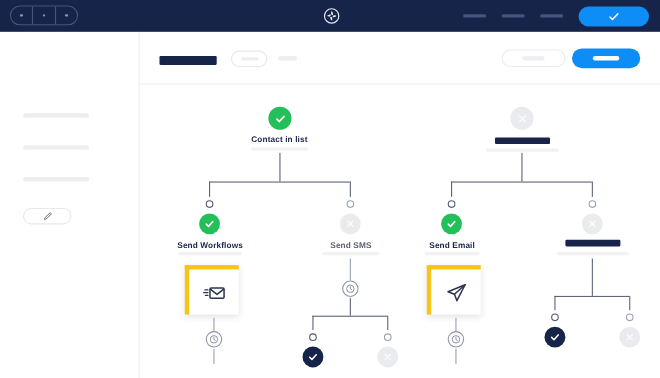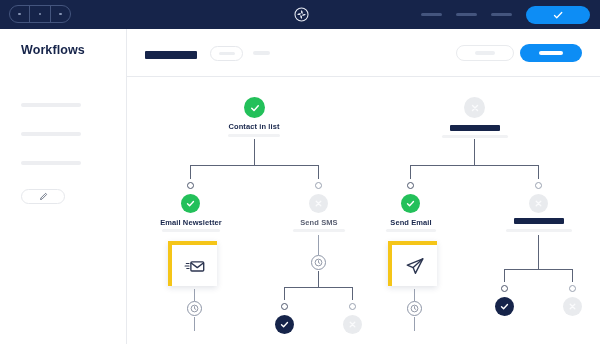--- a/index.html
+++ b/index.html
@@ -197,21 +197,20 @@
       <div class="nav-dash"></div>
       <div class="nav-cta">
         <svg width="12" height="12" viewBox="0 0 24 24">
           <path d="M5 13l4.5 4.5L19.5 7" fill="none" stroke="#ffffff" stroke-width="2.6" stroke-linecap="round" stroke-linejoin="round"></path>
         </svg>
       </div>
     </div>
   </div>
 
   <div class="sidebar">
-    <div class="sidebar-title">Workflows</div>
     <div class="sb-bar b1"></div>
     <div class="sb-bar b2"></div>
     <div class="sb-bar b3"></div>
     <div class="sb-edit">
       <svg width="9" height="9" viewBox="0 0 24 24">
         <path d="M4 20l1-4L16.5 4.5a1.8 1.8 0 012.5 0l.5.5a1.8 1.8 0 010 2.5L8 19l-4 1z" fill="none" stroke="#4a5468" stroke-width="2" stroke-linejoin="round"></path>
       </svg>
     </div>
   </div>
 
@@ -246,21 +245,21 @@
     <div class="ln v" style="left:191px; top:88px; height:14px;"></div>
 
     <div class="hollow" style="left:60px; top:105px;"></div>
     <div class="hollow mut" style="left:188px; top:105px;"></div>
 
     <div class="st green" style="left:54px; top:117px;">
       <svg width="11" height="11" viewBox="0 0 24 24">
         <path d="M5.5 12.5l4.5 4.5L18.5 7.5" fill="none" stroke="#fff" stroke-width="3" stroke-linecap="round" stroke-linejoin="round"></path>
       </svg>
     </div>
-    <div class="nlabel" style="left:19px; top:141px; width:90px;">Email Newsletter</div>
+    <div class="nlabel" style="left:19px; top:141px; width:90px;">Send Workflows</div>
     <div class="underline" style="left:35px; top:152px; width:58px;"></div>
 
     <div class="st muted" style="left:182px; top:117px;">
       <svg width="11" height="11" viewBox="0 0 24 24">
         <path d="M7 7l10 10M17 7L7 17" fill="none" stroke="#fafbfc" stroke-width="2.8" stroke-linecap="round"></path>
       </svg>
     </div>
     <div class="nlabel" style="left:157px; top:141px; width:70px; color:#5b6173;">Send SMS</div>
     <div class="underline" style="left:166px; top:152px; width:52px;"></div>
 

